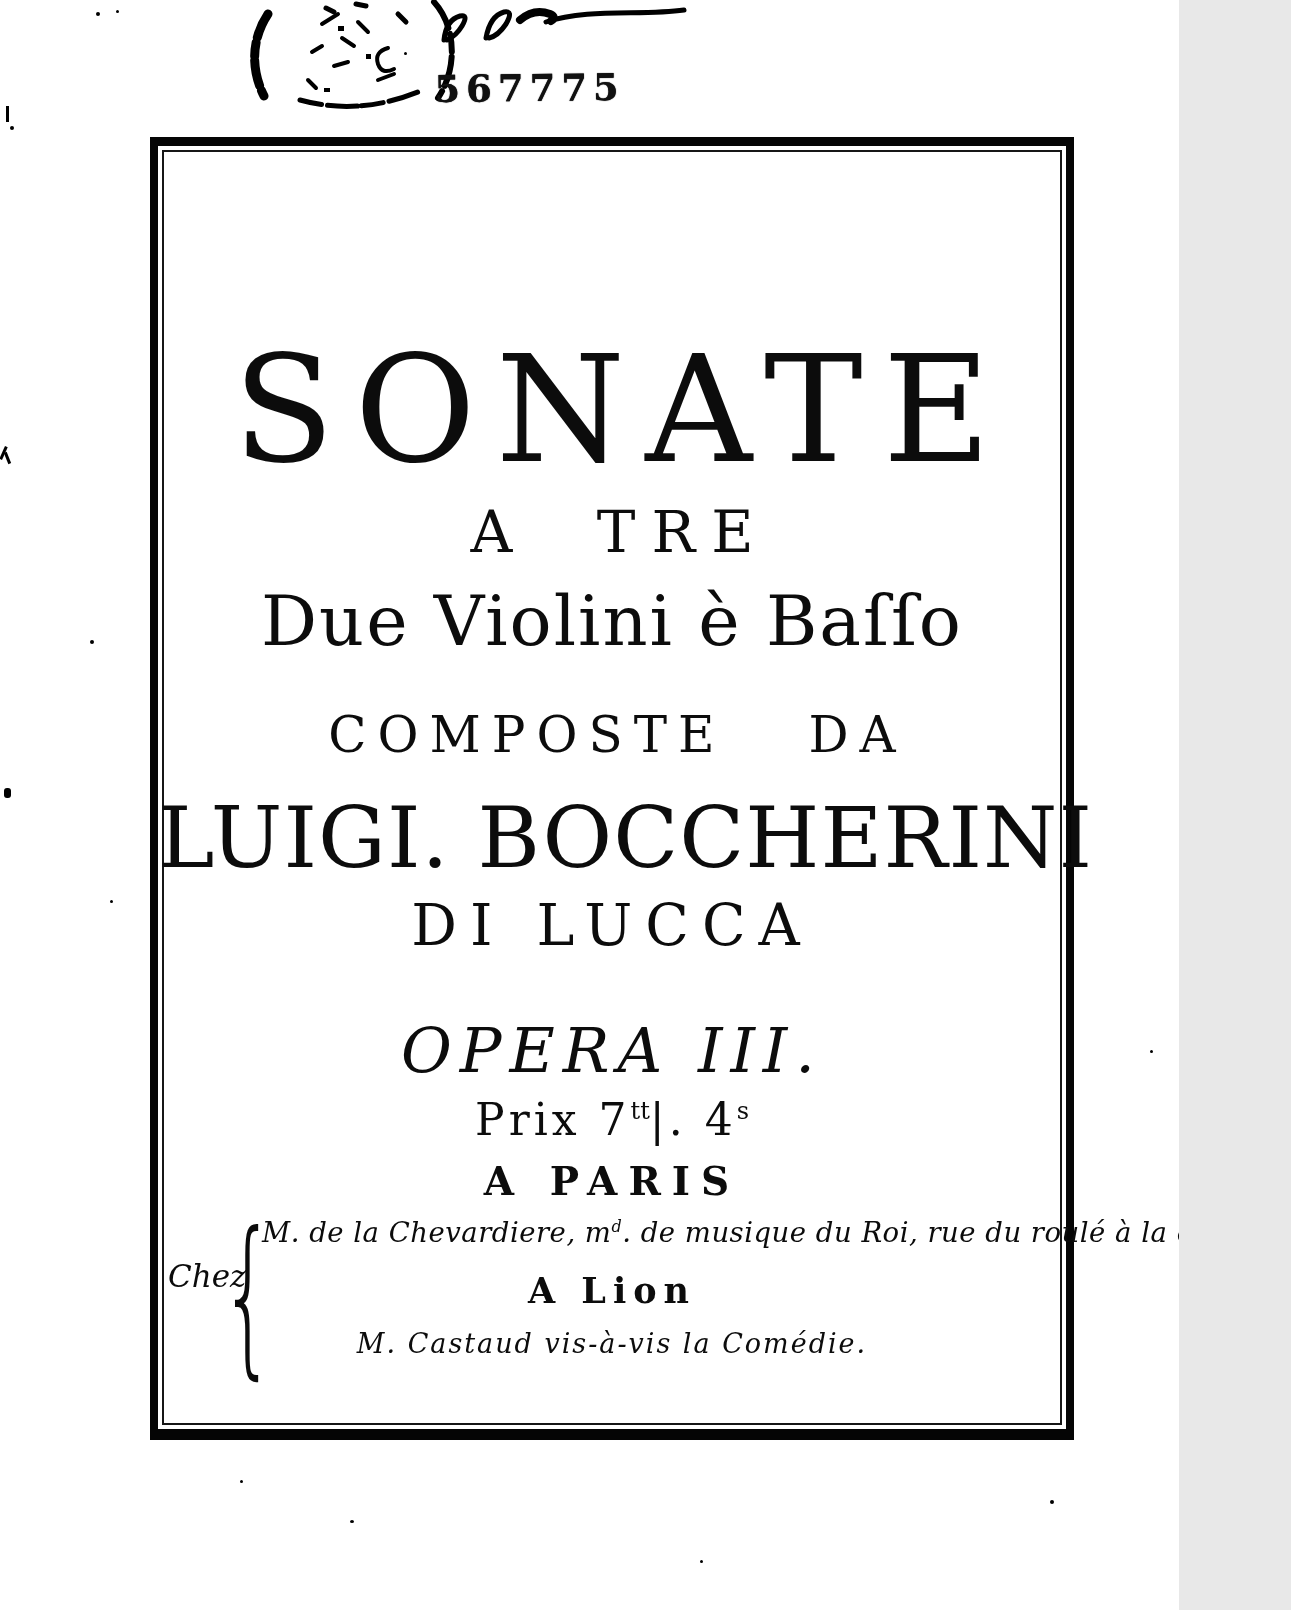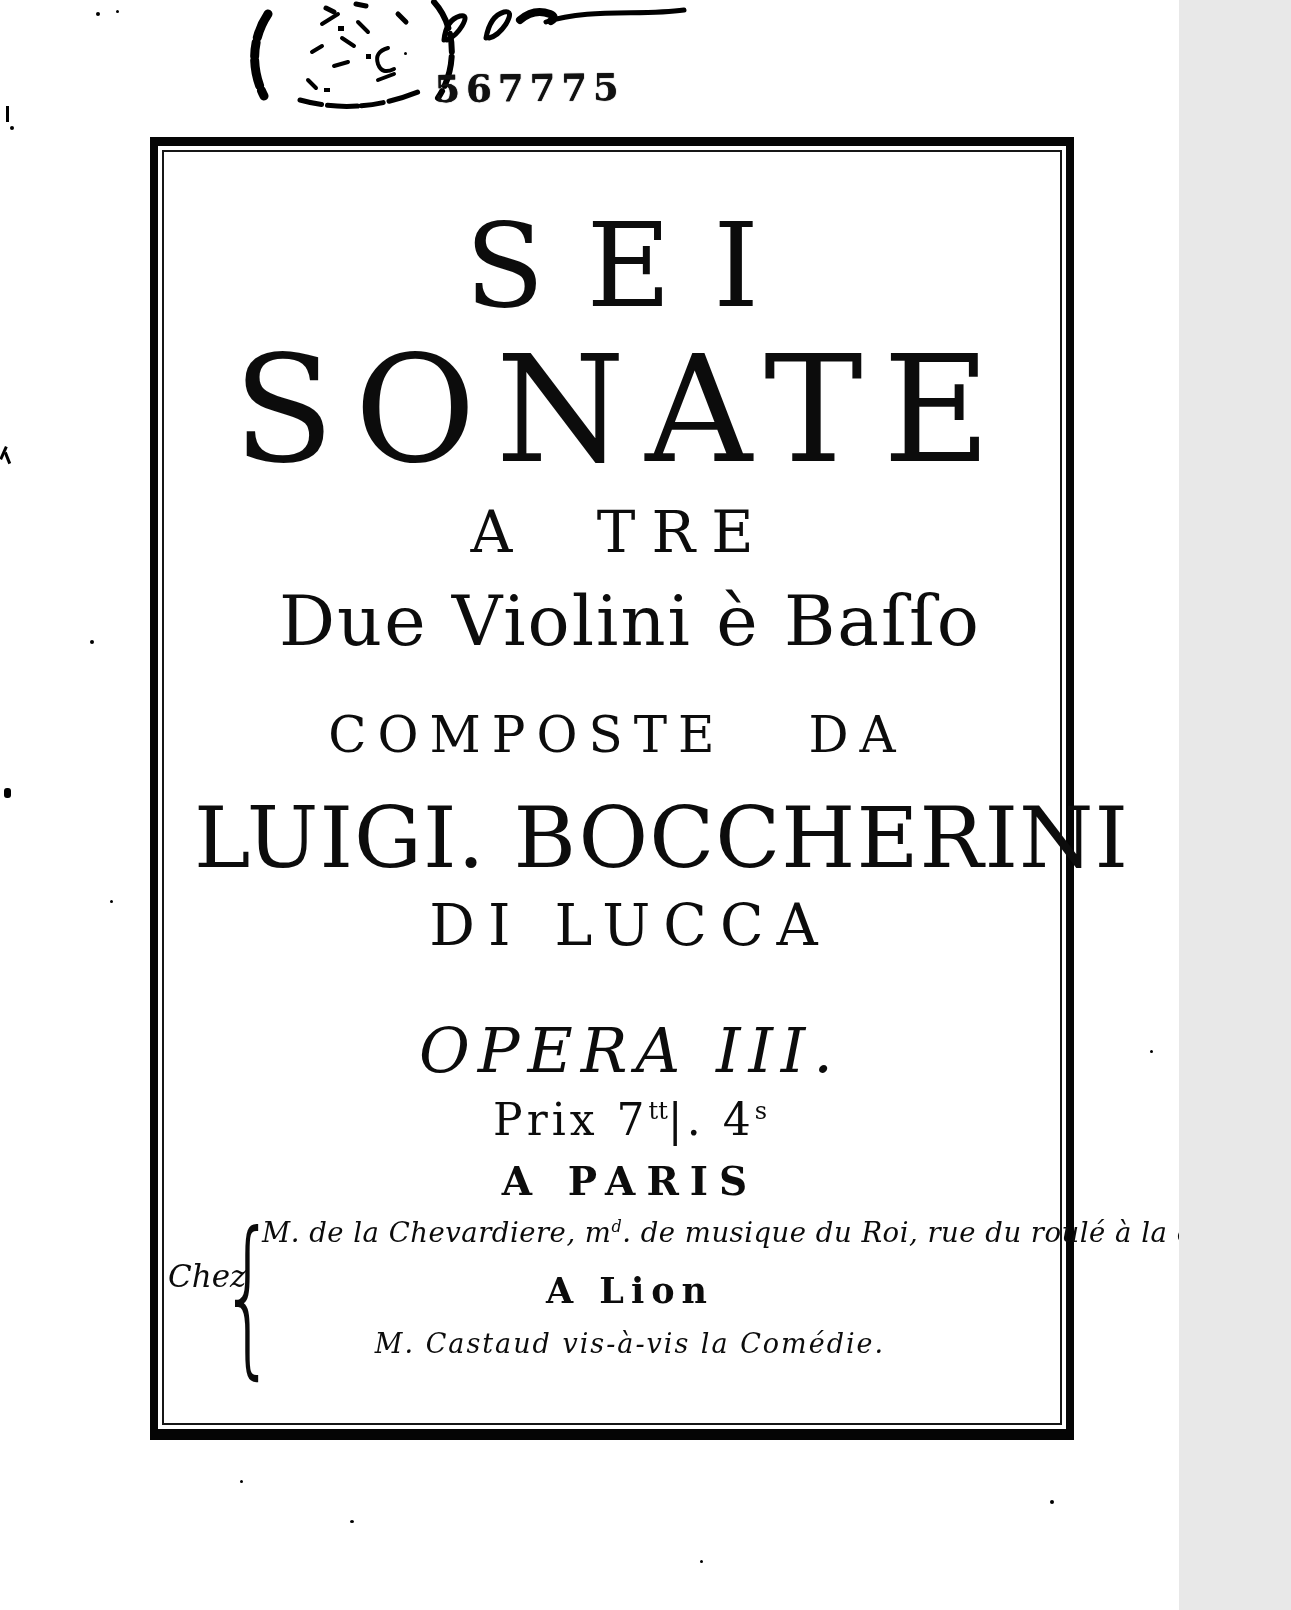--- a/index.html
+++ b/index.html
@@ -35,21 +35,20 @@
     border-width:9px 8px 11px 8px;
   }
   .frame-inner{
     position:absolute; inset:4px;
     border:2px solid #161616;
   }
   .line{
     position:absolute; left:0; right:0;
     text-align:center; white-space:nowrap;
     color:#0c0c0c;
-    padding-left:36px;
   }
   .t-sei     {top:52px;  font-size:116px; letter-spacing:42px; padding-left:42px;}
   .t-sonate  {top:178px; font-size:148px; letter-spacing:20px; padding-left:20px;}
   .t-atre    {top:352px; font-size:58px;  letter-spacing:16px; word-spacing:34px; padding-left:16px;}
   .t-instr   {top:434px; font-size:70px;  letter-spacing:2px;}
   .t-comp    {top:560px; font-size:50px;  letter-spacing:11px; word-spacing:56px; padding-left:11px;}
   .t-composer{top:642px; font-size:85px;  letter-spacing:1px;}
   .t-lucca   {top:746px; font-size:57px;  letter-spacing:13px; }
   .t-opera   {top:868px; font-size:62px;  font-style:italic; letter-spacing:8px;}
   .t-prix    {top:948px; font-size:44px;  letter-spacing:4px;}
@@ -111,21 +110,20 @@
     </svg>
   </div>
 
   <div class="catalog-number">567775</div>
 
   <div class="corner-mark">1</div>
 
   <div class="frame">
     <div class="frame-inner"></div>
 
-    <div class="line t-sei">SEI</div>
     <div class="line t-sonate">SONATE</div>
     <div class="line t-atre">A TRE</div>
     <div class="line t-instr">Due Violini è Baſſo</div>
     <div class="line t-comp">COMPOSTE DA</div>
     <div class="line t-composer">LUIGI. BOCCHERINI</div>
     <div class="line t-lucca">DI LUCCA</div>
     <div class="line t-opera">OPERA III.</div>
 
     <div class="line t-prix">
       <span>Prix 7</span><sup>tt</sup><span>|. 4</span><sup>s</sup>

